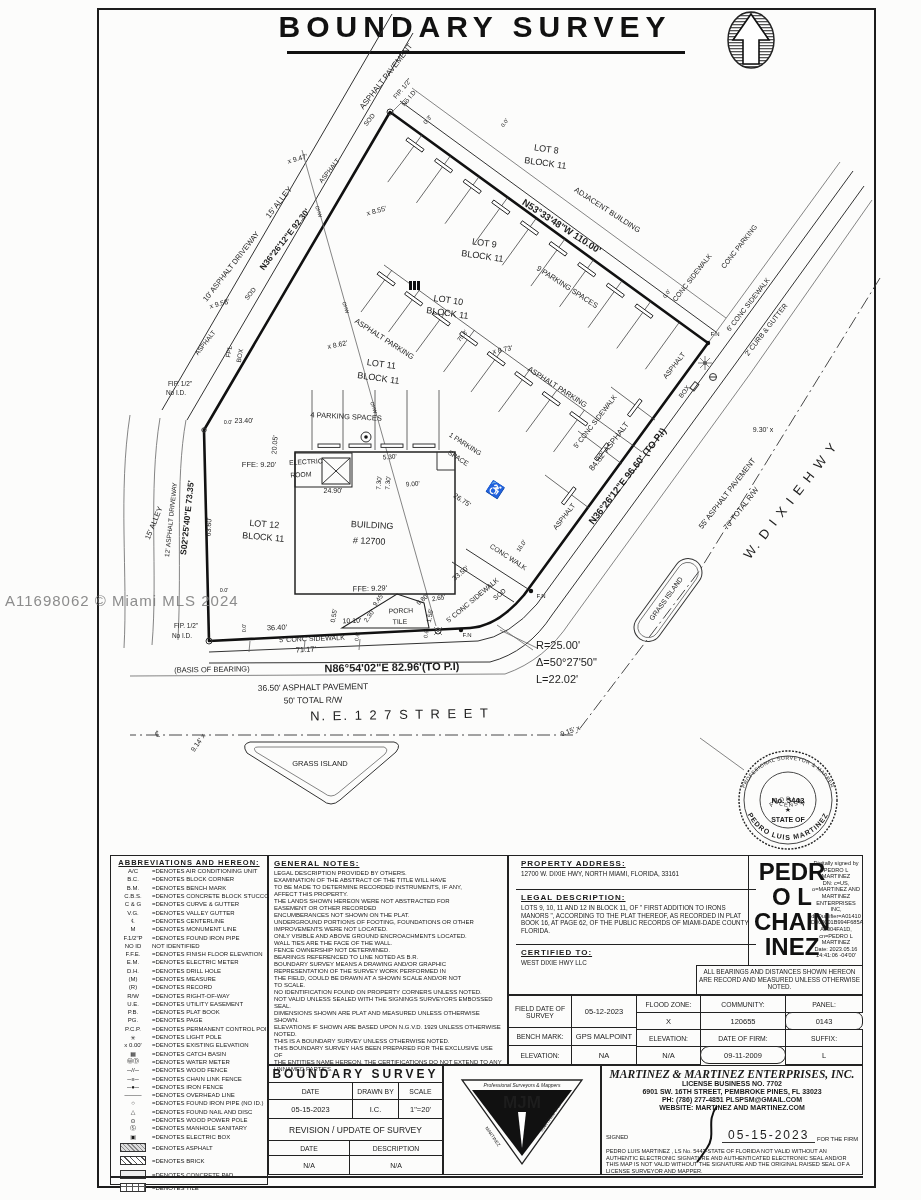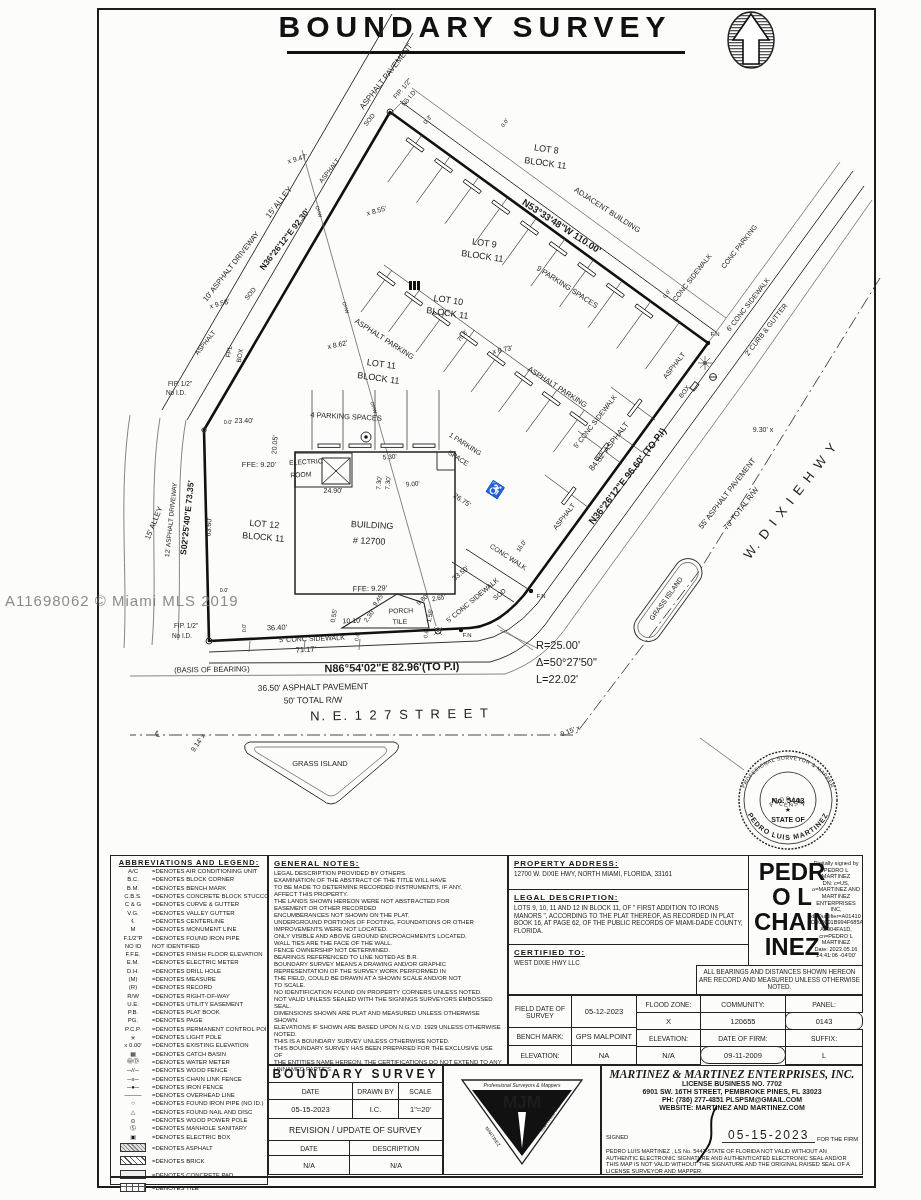--- a/index.html
+++ b/index.html
@@ -25,21 +25,21 @@
   .lg-a{width:38px;text-align:center;flex:none;}
   .lg-d{flex:1;}
   .sw{width:26px;height:9px;border:1px solid #333;display:inline-block;box-sizing:border-box;}
   .sw-asphalt{background:repeating-linear-gradient(45deg,#8a8a8a 0 1px,#ddd 1px 3px);}
   .sw-brick{background:repeating-linear-gradient(45deg,#fff 0 3px,#555 3px 4px),repeating-linear-gradient(-45deg,#fff 0 3px,#555 3px 4px);}
   .sw-concrete{background:radial-gradient(#777 18%,transparent 19%) 0 0/4px 4px,#eee;}
   .sw-tile{background:repeating-linear-gradient(0deg,transparent 0 4px,#555 4px 5px),repeating-linear-gradient(90deg,#fff 0 5px,#555 5px 6px);}
   #notes-box{left:268px;top:855px;width:240px;height:210px;padding:3px 5px;}
   #notes-body{font-size:6px;line-height:7px;white-space:pre-line;margin-top:2px;}
   #prop-box{left:508px;top:855px;width:355px;height:140px;}
-  .prop-sec{position:absolute;padding:3px 5px;box-sizing:border-box;}
+  .prop-sec{position:absolute;padding:3px 5px;box-sizing:border-box;margin-left:7px;}
   .prop-body{font-size:6.3px;line-height:7.6px;margin-top:2px;}
   #name-box{left:748px;top:855px;width:115px;height:110px;border-left:1.2px solid #222;box-sizing:border-box;text-align:center;}
   #big-name{position:absolute;left:5px;top:4px;font-size:24px;font-weight:bold;line-height:25px;color:#111;}
   #digsig{position:absolute;left:62px;top:5px;width:50px;font-size:5.6px;line-height:6.6px;white-space:pre-line;}
   #bearings-box{left:696px;top:965px;width:167px;height:30px;font-size:6.3px;line-height:7.5px;text-align:center;padding-top:2px;}
   .cell{position:absolute;border:0.9px solid #222;box-sizing:border-box;display:flex;align-items:center;justify-content:center;text-align:center;font-size:7px;background:#fcfcfb;}
   .cell.lab{font-size:6.8px;}
   .cell.val{font-size:7.5px;}
   #tb-header{left:268px;top:1065px;width:175px;height:18px;display:flex;align-items:center;justify-content:center;font-size:12px;font-weight:bold;letter-spacing:3px;border:1.2px solid #222;box-sizing:border-box;}
   #logo-box{left:443px;top:1065px;width:158px;height:110px;}
@@ -358,24 +358,24 @@
         <text transform="translate(541 598) rotate(0)" font-size="6" text-anchor="middle">F.N</text>
         <text transform="translate(467 637) rotate(0)" font-size="6" text-anchor="middle">F.N</text>
         <text transform="translate(507 559) rotate(33)" font-size="7" text-anchor="middle">CONC WALK</text>
         <text transform="translate(523 547) rotate(-57)" font-size="6" text-anchor="middle">16.0'</text>
         <text transform="translate(317 212) rotate(74)" font-size="5" text-anchor="middle">OHW</text>
         <text transform="translate(344 308) rotate(74)" font-size="5" text-anchor="middle">OHW</text>
         <text transform="translate(372 408) rotate(74)" font-size="5" text-anchor="middle">OHW</text>
       </g>
   </svg>
 
-  <div class="abs" id="watermark">A11698062 © Miami MLS 2019</div>
+  <div class="abs" id="watermark">A11698062 © Miami MLS 2024</div>
 
   <div class="abs box" id="legend-box">
-    <div class="sec-title" style="text-align:center;font-size:7.5px;">ABBREVIATIONS AND LEGEND:</div>
+    <div class="sec-title" style="text-align:center;font-size:7.5px;">ABBREVIATIONS AND HEREON:</div>
     <div id="legend-items">
         <div class="lg-row">
           <span class="lg-a">A/C</span>
           <span class="lg-d">=DENOTES AIR CONDITIONING UNIT</span>
         </div>
         <div class="lg-row">
           <span class="lg-a">B.C.</span>
           <span class="lg-d">=DENOTES BLOCK CORNER</span>
         </div>
         <div class="lg-row">

